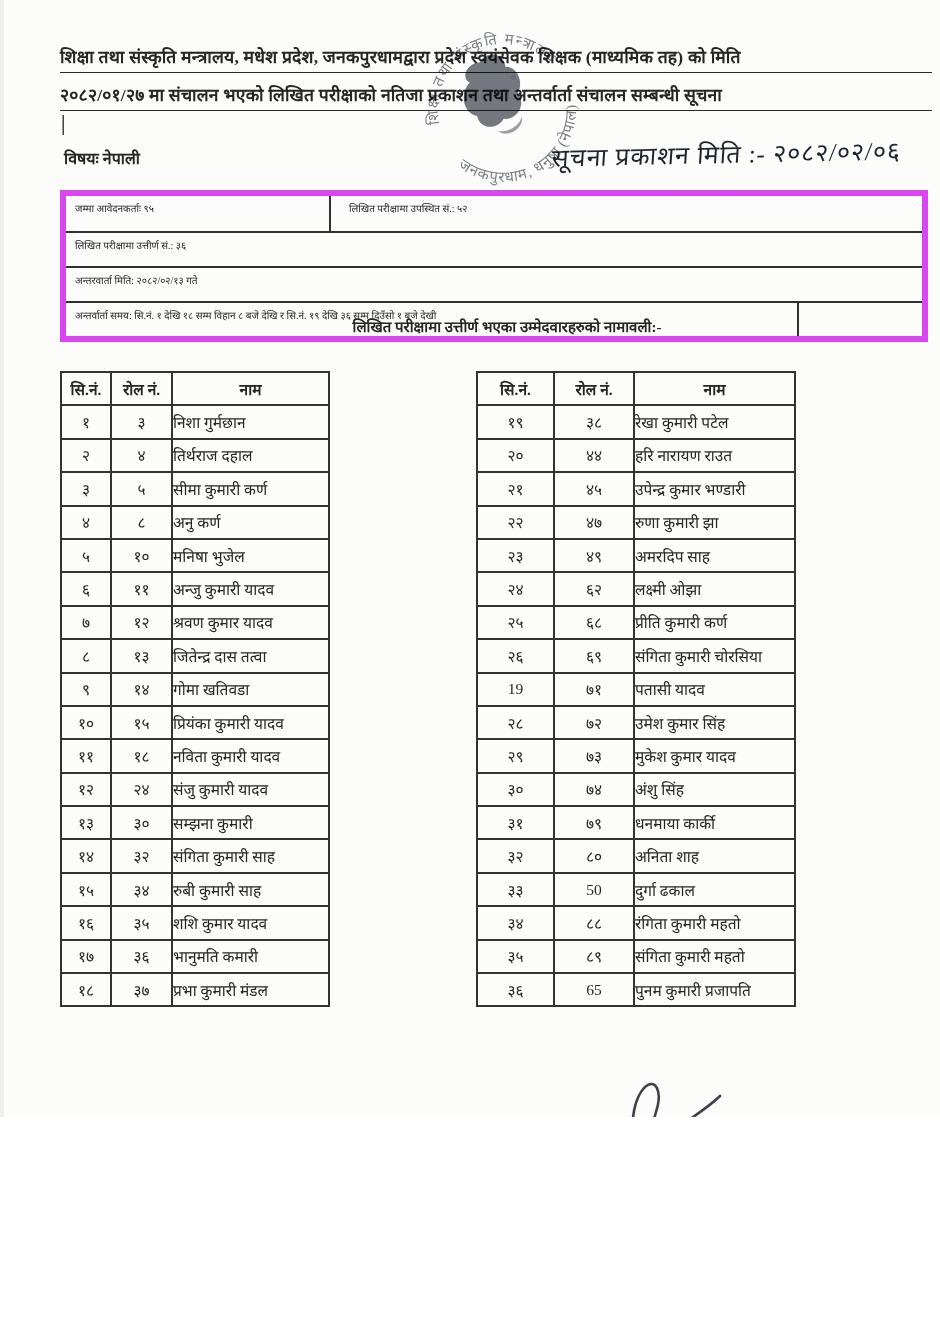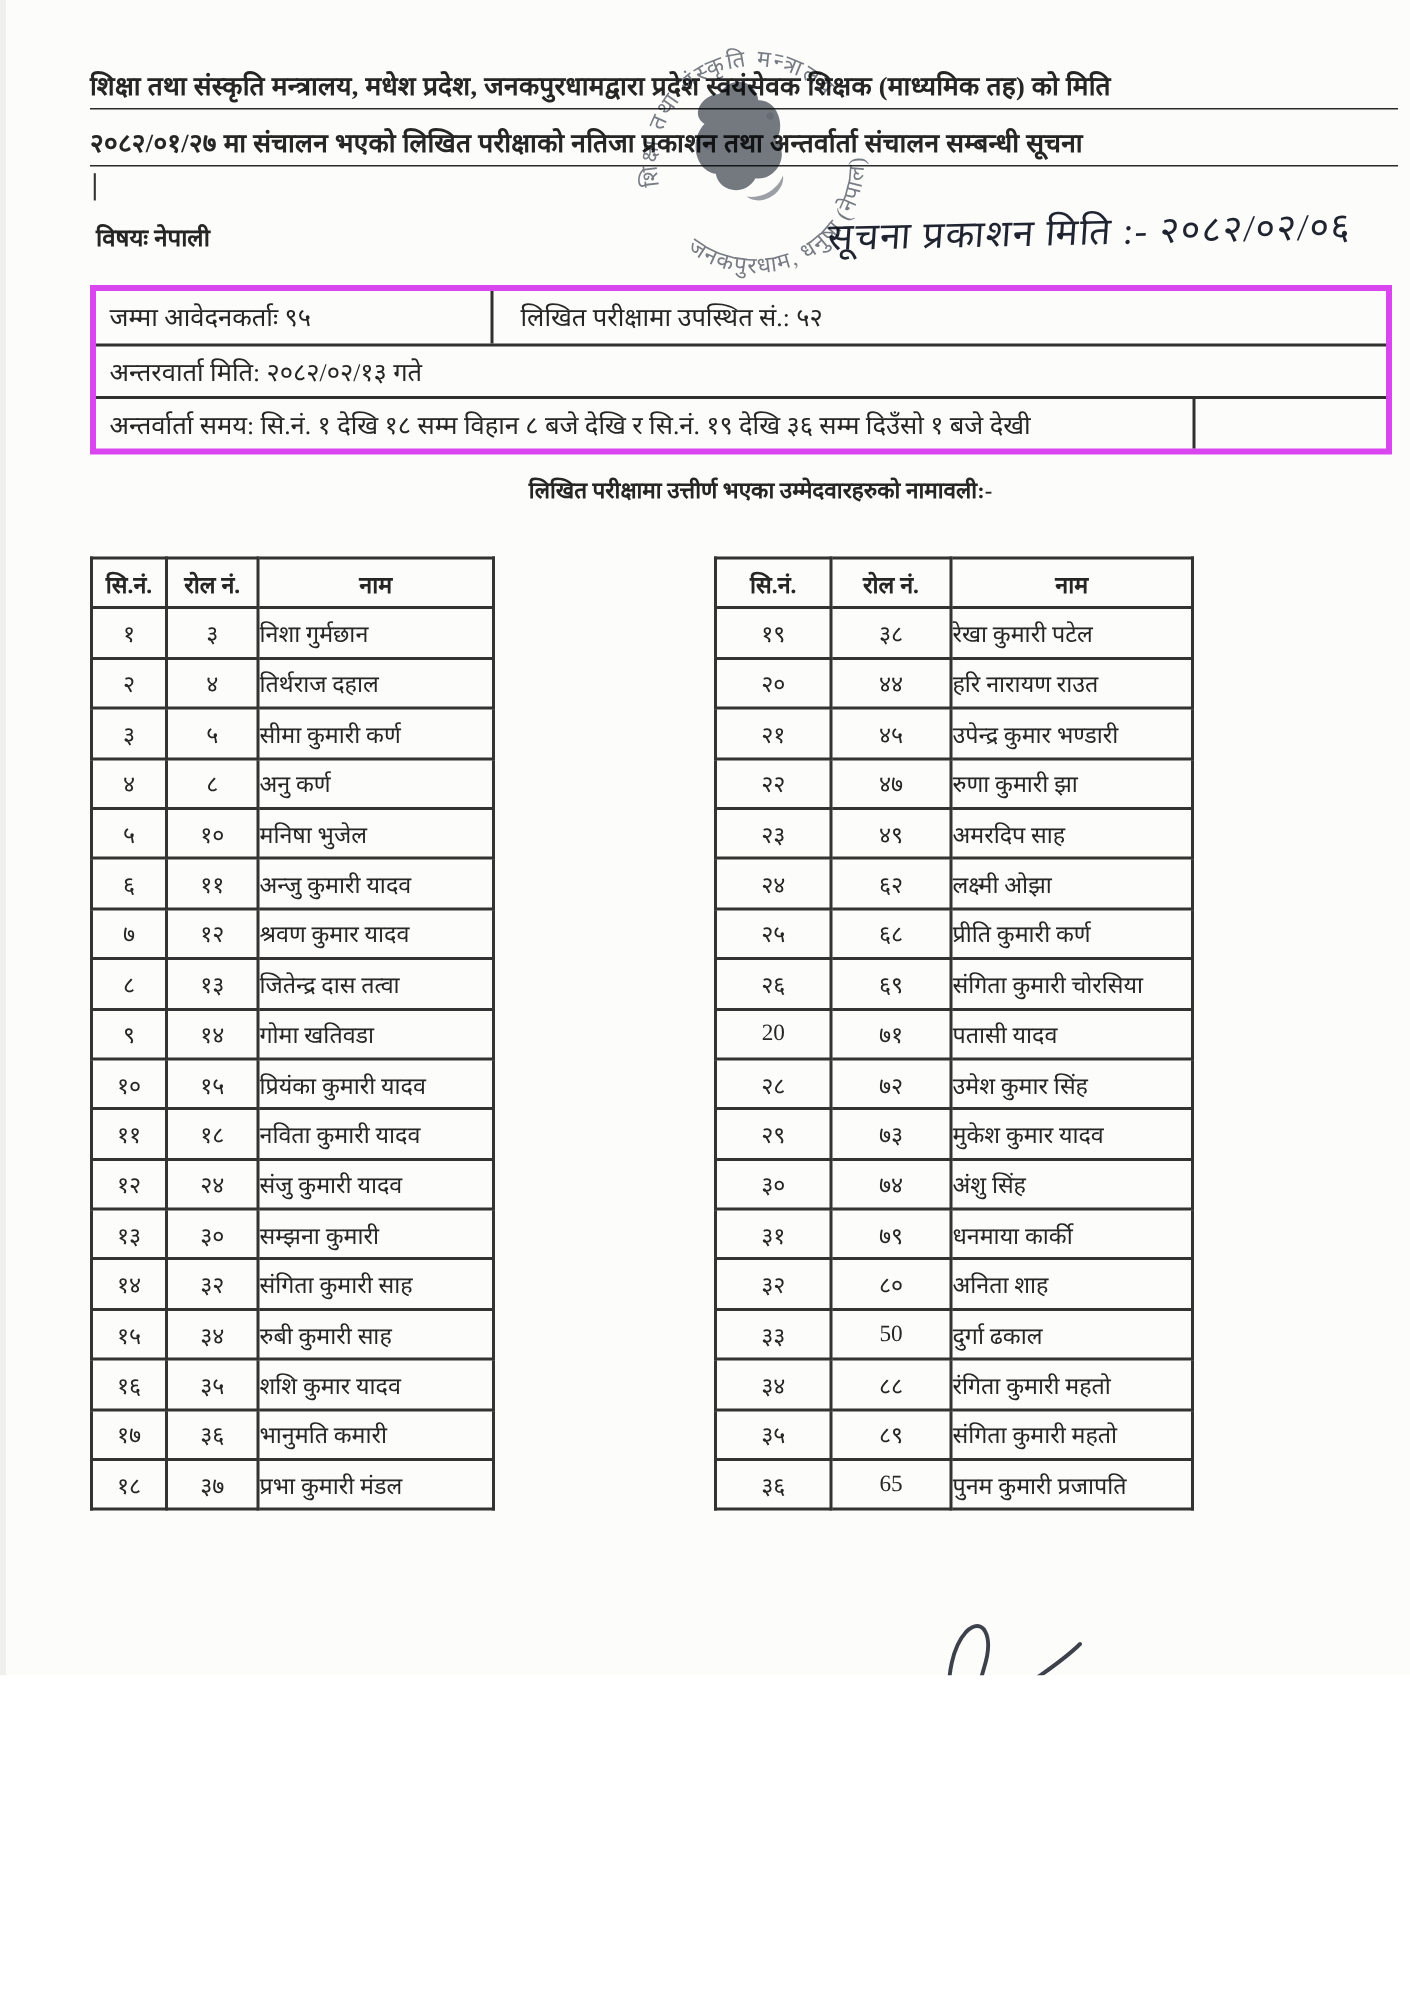--- a/index.html
+++ b/index.html
@@ -21,22 +21,22 @@
   .subject{font-size:16px; font-weight:bold;}
   
   .pub-note{
     font-size:25px; color:#1f2430; white-space:nowrap;
     transform:rotate(-1.2deg) skewX(-5deg);
     letter-spacing:1px; font-weight:500;
   }
   
   .summary{
     left:60px; top:190px; width:868px;
-    border:4px solid #d946ef; box-sizing:border-box;
-    font-size:17px;
+    border:6px solid #d946ef; box-sizing:border-box;
+    font-size:10px;
   }
   .sum-row{display:grid; height:35px; box-sizing:border-box;}
   .sum-row + .sum-row{border-top:2px solid #303030;}
   .sum-row.r1{grid-template-columns:263px 1fr;}
   .sum-row.r4{grid-template-columns:731px 1fr;}
   .sum-cell{
     padding:5px 9px 0; white-space:nowrap; overflow:visible;
     box-sizing:border-box;
   }
   .sum-cell + .sum-cell{border-left:2px solid #303030;padding-left:18px;}
@@ -102,20 +102,23 @@
   <div class="abs stray-mark" style="left:61px; top:112px;">|</div>
 
   <div class="abs subject" style="left:64px; top:147px;">विषयः नेपाली</div>
 
   <div class="abs pub-note" style="left:552px; top:136px;">सूचना प्रकाशन मिति :- २०८२/०२/०६</div>
 
   <div class="abs summary">
     <div class="sum-row r1">
       <div class="sum-cell">जम्मा आवेदनकर्ताः ९५</div>
       <div class="sum-cell">लिखित परीक्षामा उपस्थित सं.: ५२</div>
+    </div>
+    <div class="sum-row" style="grid-template-columns:1fr;">
+      <div class="sum-cell">लिखित परीक्षामा उत्तीर्ण सं.: ३६</div>
     </div>
     <div class="sum-row" style="grid-template-columns:1fr;">
       <div class="sum-cell">अन्तरवार्ता मिति: २०८२/०२/१३ गते</div>
     </div>
     <div class="sum-row r4">
       <div class="sum-cell">अन्तर्वार्ता समय: सि.नं. १ देखि १८ सम्म विहान ८ बजे देखि र सि.नं. १९ देखि ३६ सम्म दिउँसो १ बजे देखी</div>
       <div class="sum-cell"></div>
     </div>
   </div>
 
@@ -276,21 +279,21 @@
       <td class="c-sn">२५</td>
       <td class="c-roll">६८</td>
       <td class="c-name">प्रीति कुमारी कर्ण</td>
     </tr>
         <tr>
       <td class="c-sn">२६</td>
       <td class="c-roll">६९</td>
       <td class="c-name">संगिता कुमारी चोरसिया</td>
     </tr>
         <tr>
-      <td class="c-sn">20</td>
+      <td class="c-sn">19</td>
       <td class="c-roll">७१</td>
       <td class="c-name">पतासी यादव</td>
     </tr>
         <tr>
       <td class="c-sn">२८</td>
       <td class="c-roll">७२</td>
       <td class="c-name">उमेश कुमार सिंह</td>
     </tr>
         <tr>
       <td class="c-sn">२९</td>

